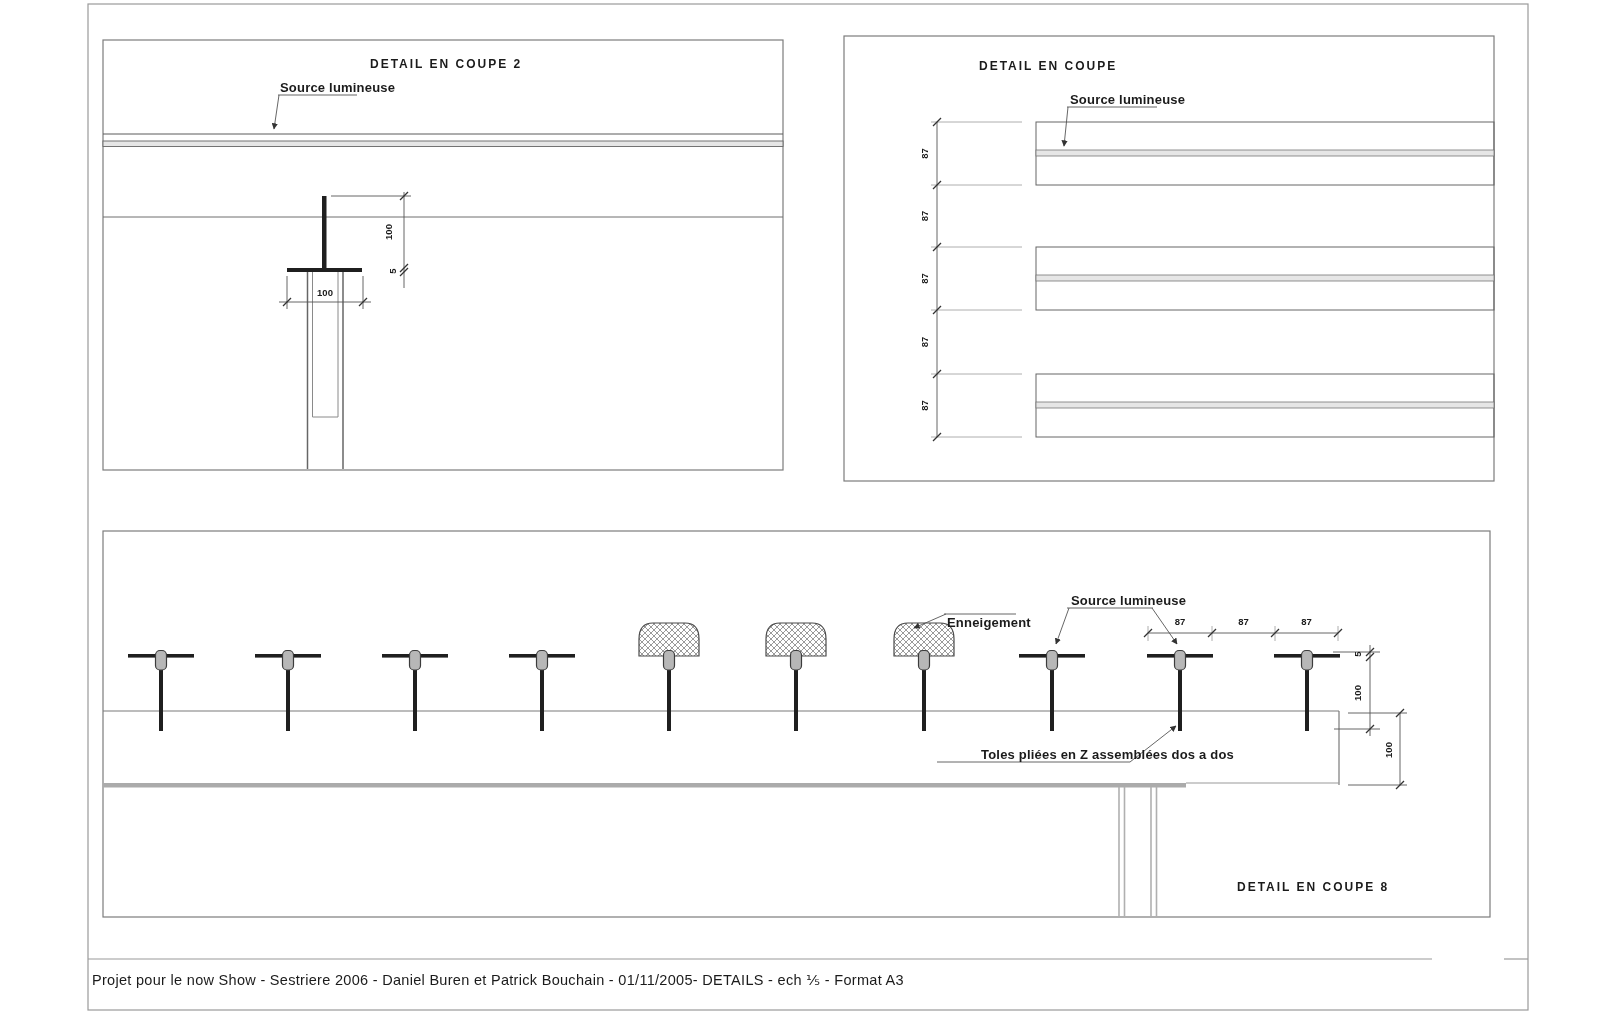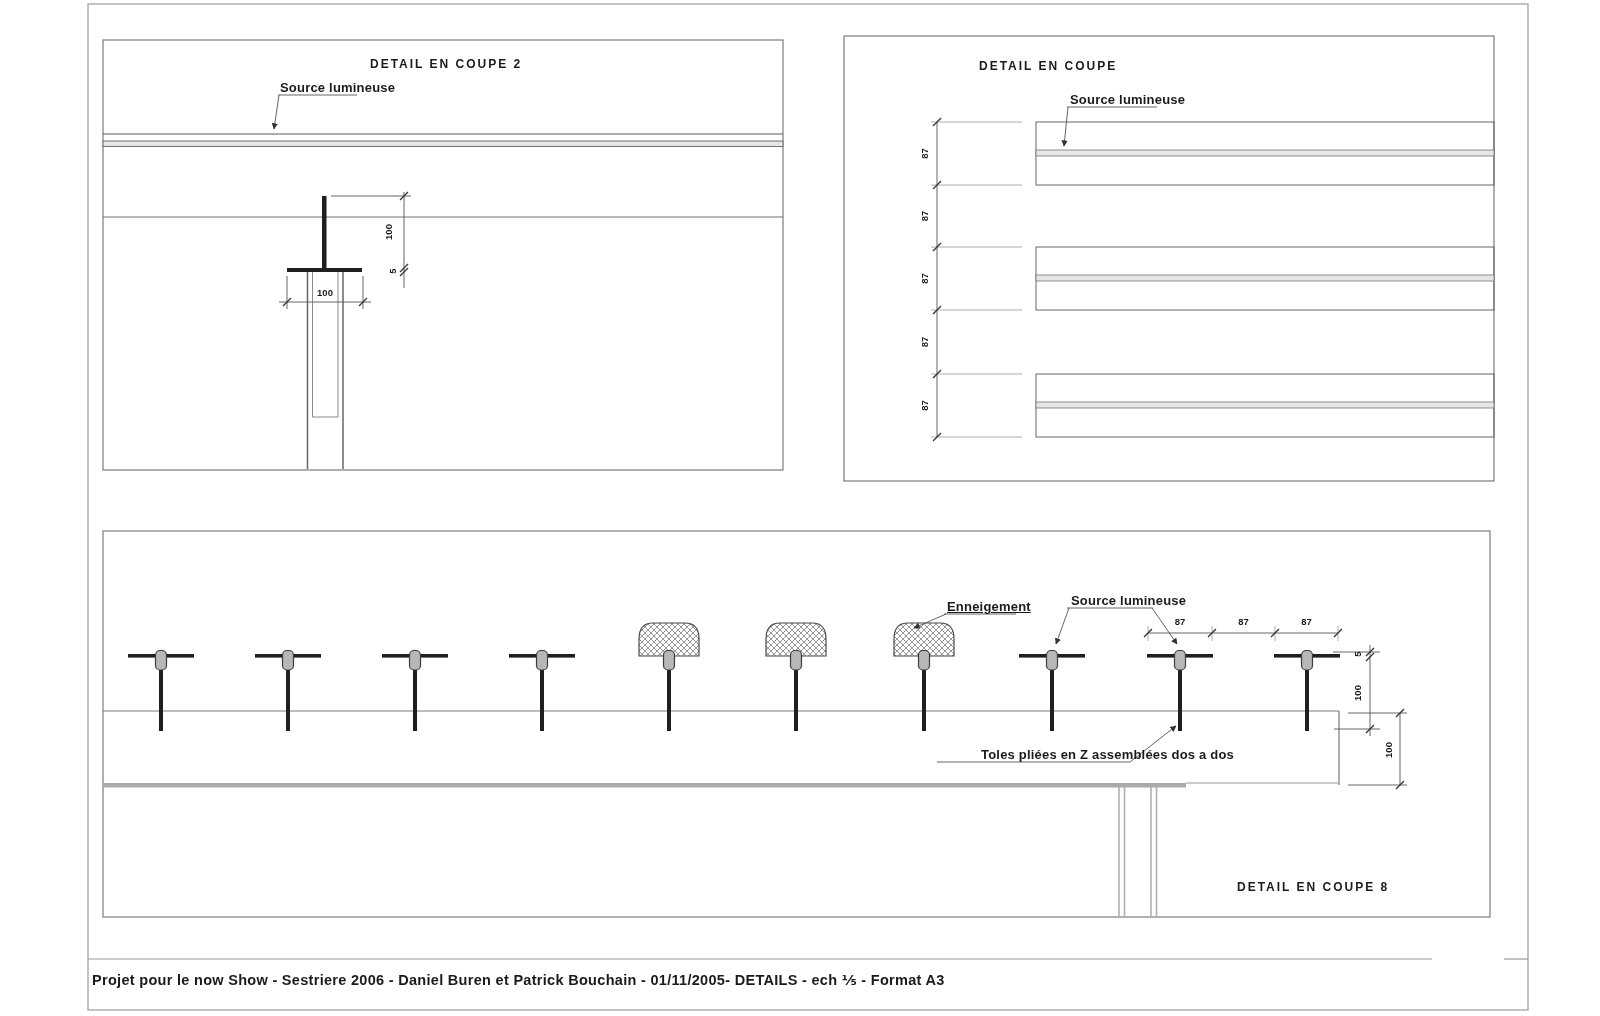--- a/index.html
+++ b/index.html
@@ -2,21 +2,21 @@
 <html><head>
 <meta charset="utf-8">
 <style>
   html,body{margin:0;padding:0;background:#fff;}
   #stage{position:relative;width:1600px;height:1016px;background:#ffffff;overflow:hidden;
          font-family:"Liberation Sans","DejaVu Sans",sans-serif;color:#1c1c1c;}
   #linework{position:absolute;left:0;top:0;}
   .lbl{position:absolute;white-space:nowrap;color:#1b1b1b;}
   .title{font-size:12px;font-weight:700;letter-spacing:2px;text-align:left;}
   .small{font-size:13px;font-weight:600;letter-spacing:0.2px;}
-  .footer{font-size:14.5px;font-weight:700;letter-spacing:0.3px;}
+  .footer{font-size:14.5px;font-weight:400;letter-spacing:0.3px;}
   text.dim{font-size:9.5px;font-weight:600;fill:#1b1b1b;
            font-family:"Liberation Sans","DejaVu Sans",sans-serif;}
 </style>
 </head>
 <body>
 
 <div id="stage">
 
   <svg id="linework" width="1600" height="1016" viewBox="0 0 1600 1016">
     <defs>
@@ -193,18 +193,18 @@
     </g>
   </svg>
 
   <div class="lbl title" style="left:370px;top:57px;width:260px;">DETAIL EN COUPE 2</div>
   <div class="lbl small" style="left:280px;top:80px;">Source lumineuse</div>
 
   <div class="lbl title" style="left:979px;top:59px;width:230px;">DETAIL EN COUPE</div>
   <div class="lbl small" style="left:1070px;top:92px;">Source lumineuse</div>
 
   <div class="lbl title" style="left:1237px;top:880px;width:240px;">DETAIL EN COUPE 8</div>
-  <div class="lbl small" style="left:947px;top:599px;text-decoration:underline;">Enneigement</div>
+  <div class="lbl small" style="left:947px;top:615px;">Enneigement</div>
   <div class="lbl small" style="left:1071px;top:593px;">Source lumineuse</div>
   <div class="lbl small" style="left:981px;top:747px;">Toles pliées en Z assemblées dos a dos</div>
 
   <div class="lbl footer" style="left:92px;top:972px;">Projet pour le now Show - Sestriere 2006 - Daniel Buren et Patrick Bouchain - 01/11/2005- DETAILS - ech ⅕ - Format A3</div>
 </div>
 
 </body></html>

